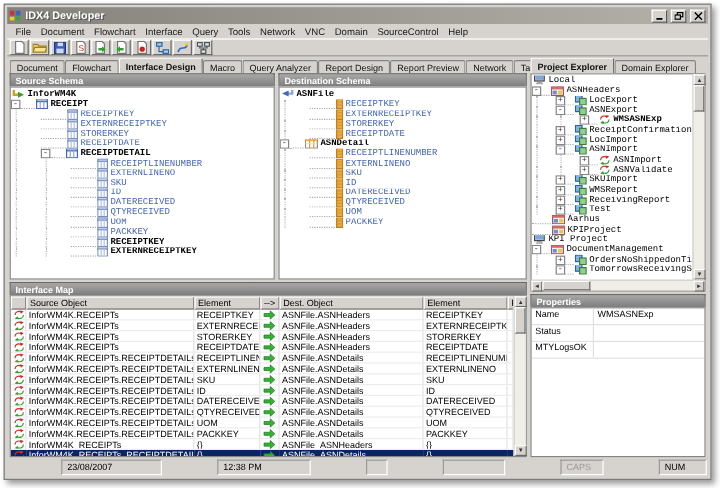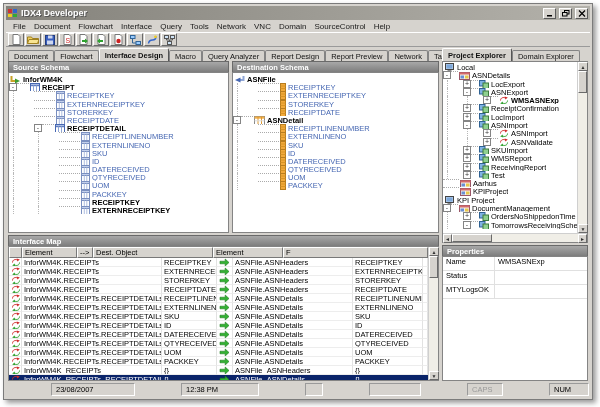--- a/index.html
+++ b/index.html
@@ -41,21 +41,21 @@
   .left { flex:1; display:flex; flex-direction:column; gap:2px; min-width:0; }
   .schemas { height:172px; display:flex; gap:3px; flex:0 0 auto; }
   .panel { display:flex; flex-direction:column; min-width:0; }
   .panel.src { width:221px; flex:0 0 auto; }
   .panel.dst { flex:1; }
   .phead { height:11px; line-height:11px; background:linear-gradient(#a8a8a8,#7d7d7d);
     color:#fff; font-size:7.5px; font-weight:bold; padding:0 4px; flex:0 0 auto;
     border:1px solid #6a6a6a; border-bottom:none; white-space:nowrap; overflow:hidden; }
   .pbody { flex:1; background:#fff; border:1px solid #848484; overflow:hidden; min-height:0; }
   
-  .trow { display:flex; align-items:flex-start; white-space:nowrap; overflow:hidden; }
+  .trow { display:flex; align-items:flex-end; white-space:nowrap; overflow:hidden;font-family:Liberation Mono, monospace; }
   .tree .trow { height:8.2px; }
   .ptree .trow { height:8.3px; }
   .sp { align-self:stretch; flex:0 0 auto; border-left:1px dotted #b8b8b8; margin-left:4px; }
   .conn { border-top:1px dotted #aaa; flex:0 0 auto; height:0; }
   .xp { width:8px; height:8px; flex:0 0 auto; border:1px solid #848484; background:#fff;
     font-size:7px; line-height:6px; text-align:center; color:#333; margin-right:0; }
   .ticon { flex:0 0 auto; margin:0 2px 0 1px; display:inline-flex; }
   .tlabel { font-size:7.5px; color:#000; overflow:hidden; }
   .tlabel.blue { color:#4667b2; }
   .tlabel.bold { font-weight:bold; }
@@ -666,20 +666,21 @@
               </div>
             </div>
         </div>
       </div>
       <div class="panel map">
         <div class="phead">Interface Map</div>
         <div class="maparea">
           <div id="map-table">
               <div class="mrow head">
                 <span class="mcell" style="width: 13px;"></span>
+                <span class="mcell" style="width: 140px;">Source Object</span>
                 <span class="mcell" style="width: 55px;">Element</span>
                 <span class="mcell" style="width: 16px;">--&gt;</span>
                 <span class="mcell" style="width: 120px;">Dest. Object</span>
                 <span class="mcell" style="width: 70px;">Element</span>
                 <span class="mcell grow">F</span>
               </div>
               <div class="mrow">
                 <span class="mcell" style="width: 13px;">
                   <span class="icn">
                     <svg width="10" height="9">
@@ -1044,21 +1045,21 @@
                 <span class="xp">-</span>
                 <span class="conn" style="width: 7px;"></span>
                 <span class="ticon">
                   <svg width="11" height="9">
                     <rect x="0.5" y="1.5" width="10" height="7" fill="#f5f0e8" stroke="#995566"></rect>
                     <rect x="0.5" y="1.5" width="10" height="2" fill="#d46a6a"></rect>
                     <rect x="1.5" y="4.5" width="3.5" height="3" fill="#6a8fd4"></rect>
                     <rect x="6" y="4.5" width="3.5" height="3" fill="#e8c84a"></rect>
                   </svg>
                 </span>
-                <span class="tlabel">ASNDetails</span>
+                <span class="tlabel">ASNHeaders</span>
               </div>
               <div class="trow">
                 <span class="sp" style="width: 16px;"></span>
                 <span class="xp">+</span>
                 <span class="conn" style="width: 7px;"></span>
                 <span class="ticon">
                   <svg width="10" height="9">
                     <rect x="0.5" y="0.5" width="5.5" height="5.5" fill="#7fb2e5" stroke="#2f6293"></rect>
                     <rect x="4" y="3" width="5.5" height="5.5" fill="#8fd08f" stroke="#3d7a3d"></rect>
                   </svg>

